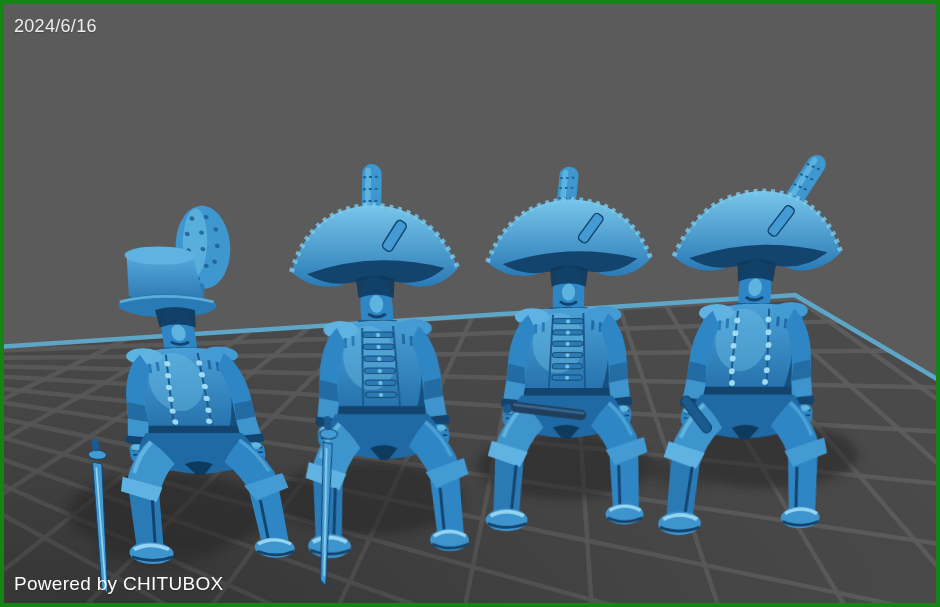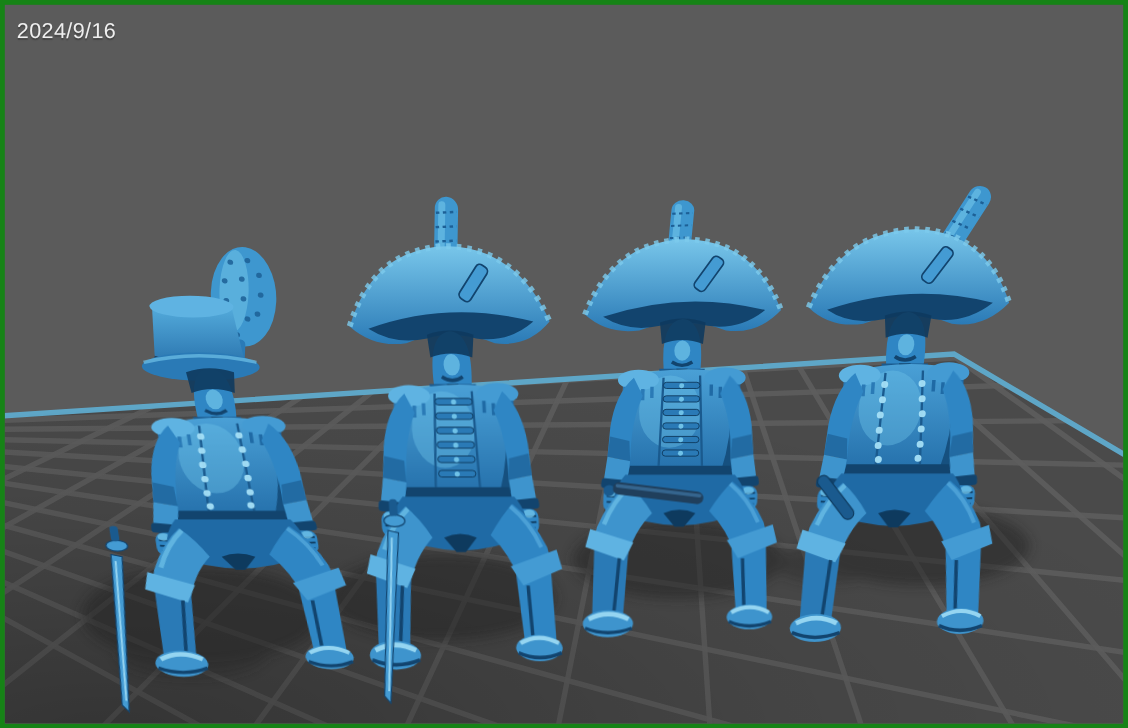--- a/index.html
+++ b/index.html
@@ -356,14 +356,15 @@
           <use href="#buttonsRows"></use>
           <use href="#epaulettes"></use>
         <use href="#armL"></use>
           <use href="#armR"></use>
           <use href="#hipsLegs"></use>
         <use href="#swordVert" transform="translate(-44,4)"></use>
       </g>
     </g>
   </svg>
 
-  <div class="hud date">2024/9/16</div>
+  <div class="hud date">2024/6/16</div>
+  <div class="hud watermark">Powered by CHITUBOX</div>
 </div>
 
 </body></html>

